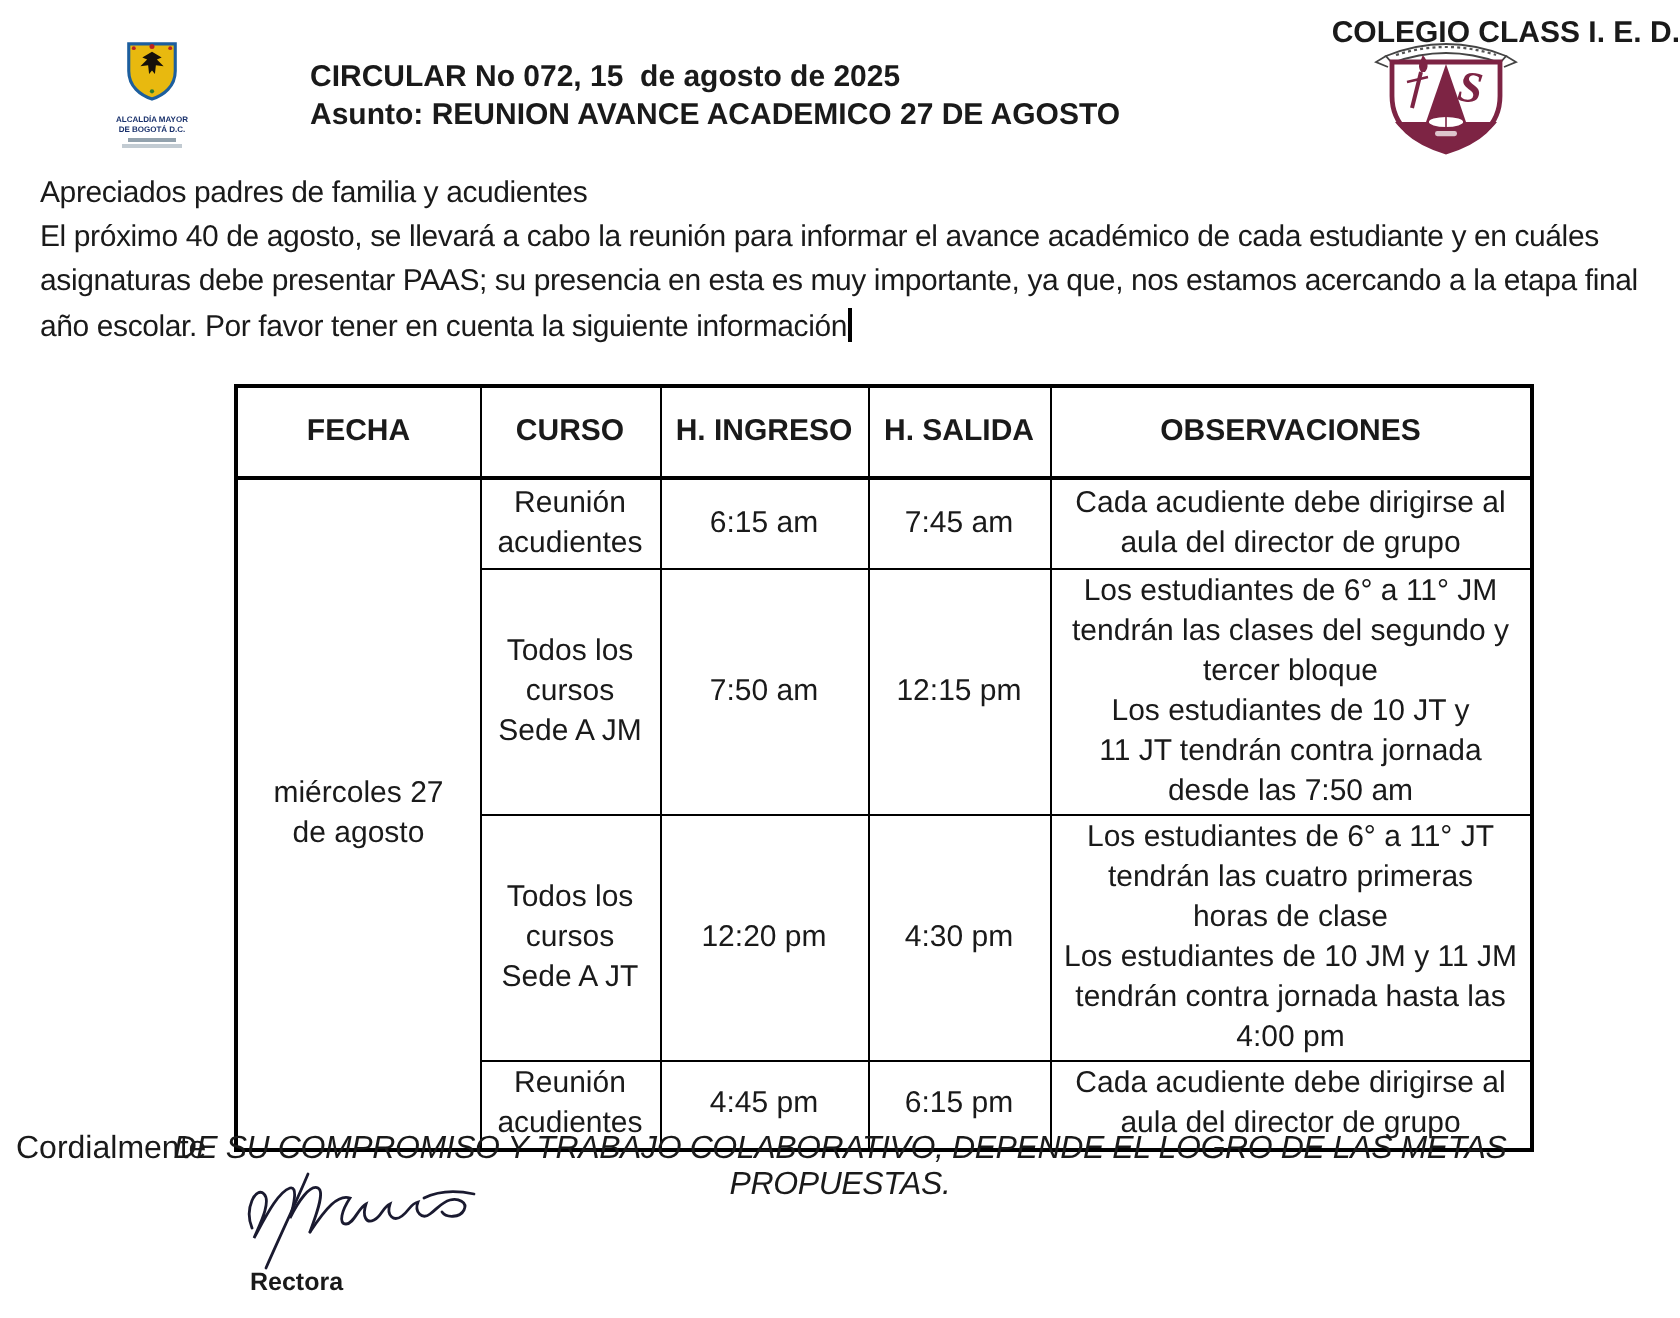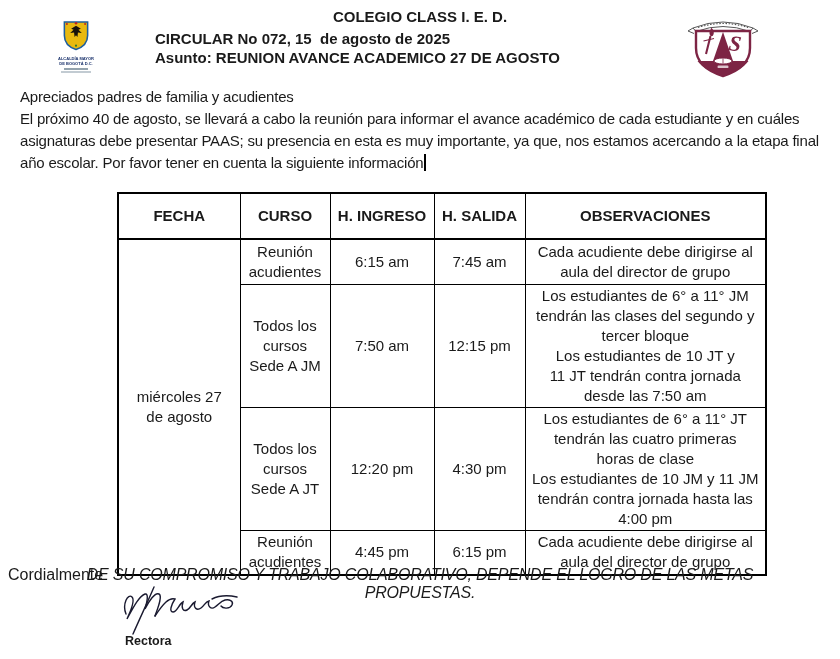--- a/index.html
+++ b/index.html
@@ -3,21 +3,21 @@
 <meta charset="utf-8">
 <style>
   html,body{margin:0;padding:0;background:#e9e9e9;}
   #doc{
     position:relative;width:840px;height:659px;background:#ffffff;
     font-family:"Liberation Sans",sans-serif;color:#1a1a1a;overflow:hidden;
     margin:0 auto;
   }
   .abs{position:absolute;}
   .hdr{font-size:15px;font-weight:bold;white-space:pre;}
-  .title-line{left:0;right:0;top:8px;text-align:center;}
+  .title-line{left:0;right:0;top:8px;text-align:right;}
   .circular-line{left:155px;top:30px;}
   .subject-line{left:155px;top:49px;}
   .logo-left{left:54px;top:20px;width:44px;text-align:center;}
   .logo-left-text{font-size:4px;font-weight:bold;color:#18306b;line-height:5px;margin-top:1px;}
   .logo-bar1{width:24px;height:2px;background:#93a2ad;margin:2px auto 1px auto;}
   .logo-bar2{width:30px;height:1.5px;background:#c2cbd2;margin:0 auto;}
   .crest{left:684px;top:14px;}
   .body-line{position:absolute;left:20px;font-size:15px;white-space:pre;letter-spacing:-0.2px;}
   .caret{display:inline-block;width:1.5px;height:17px;background:#000;vertical-align:-3px;margin-left:1px;}
   table.sched{

